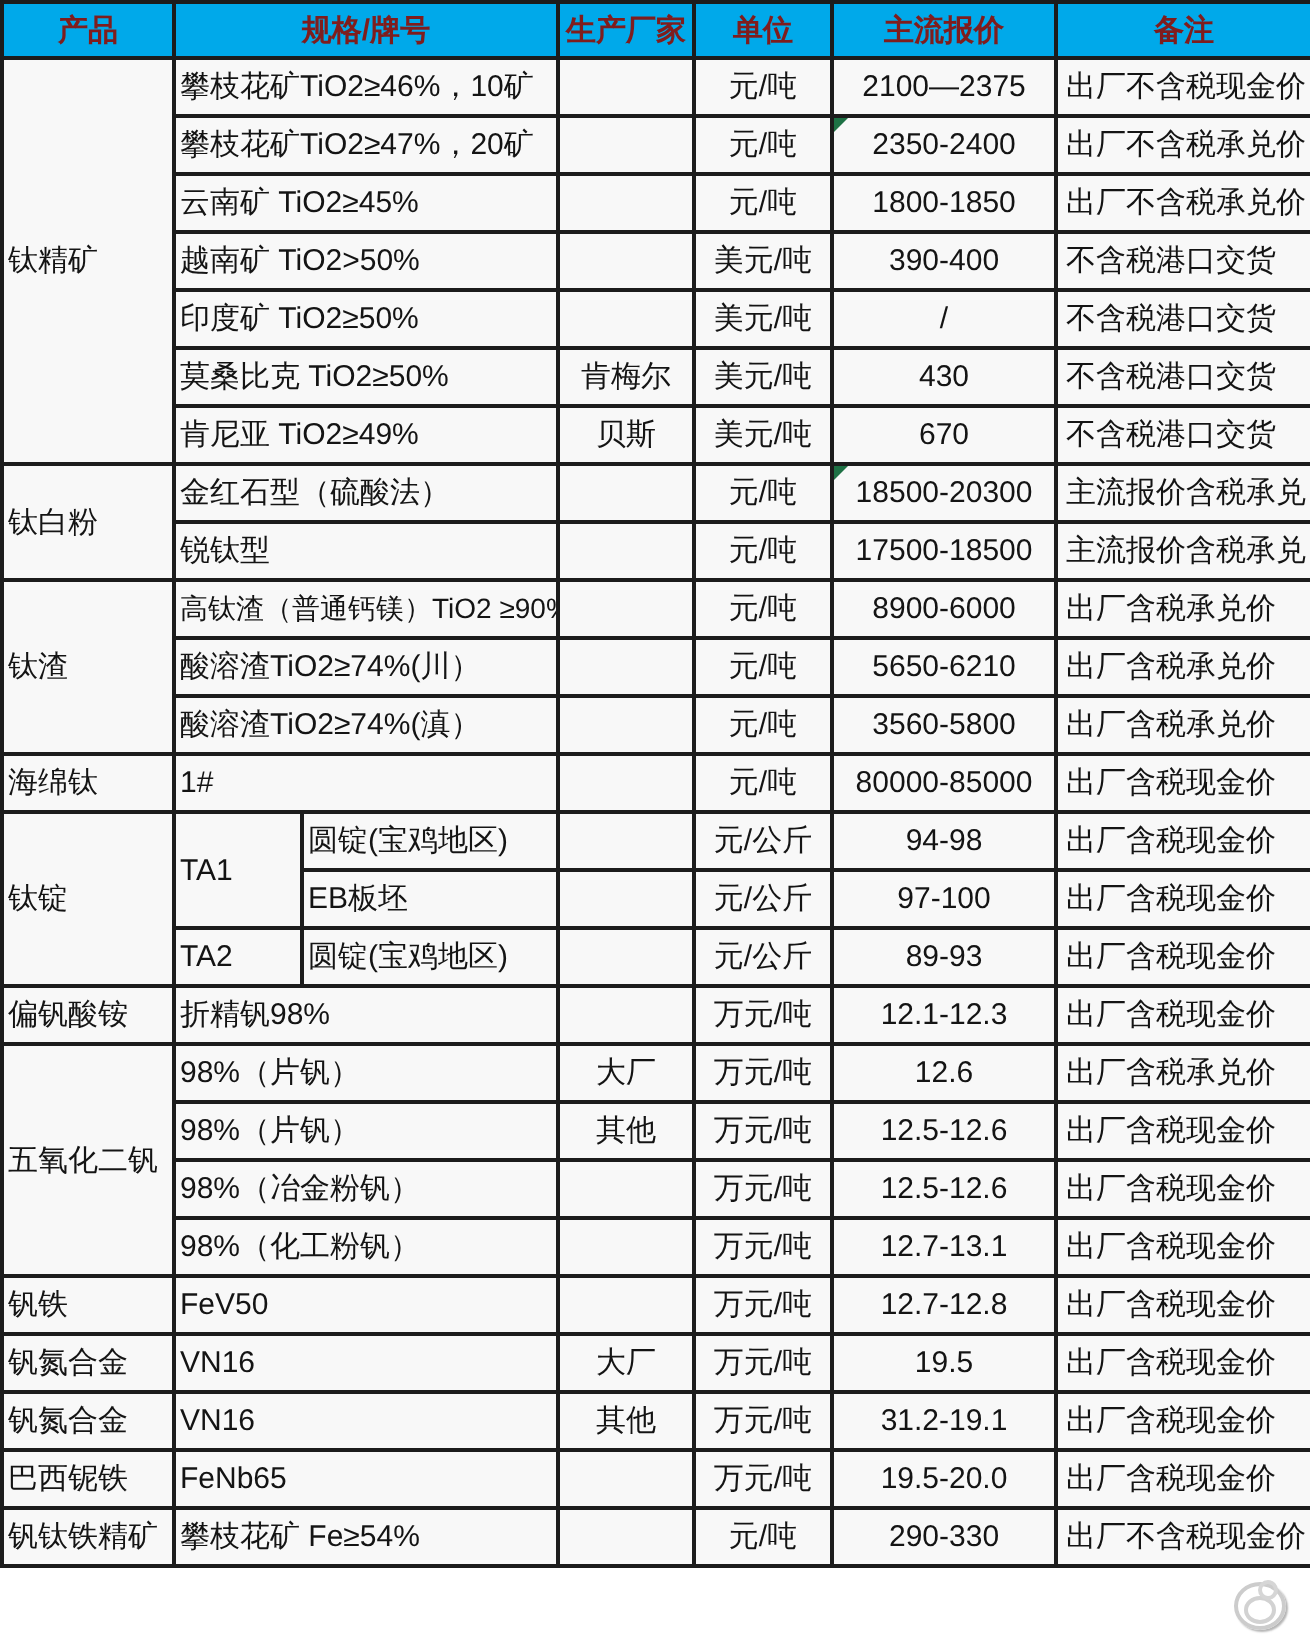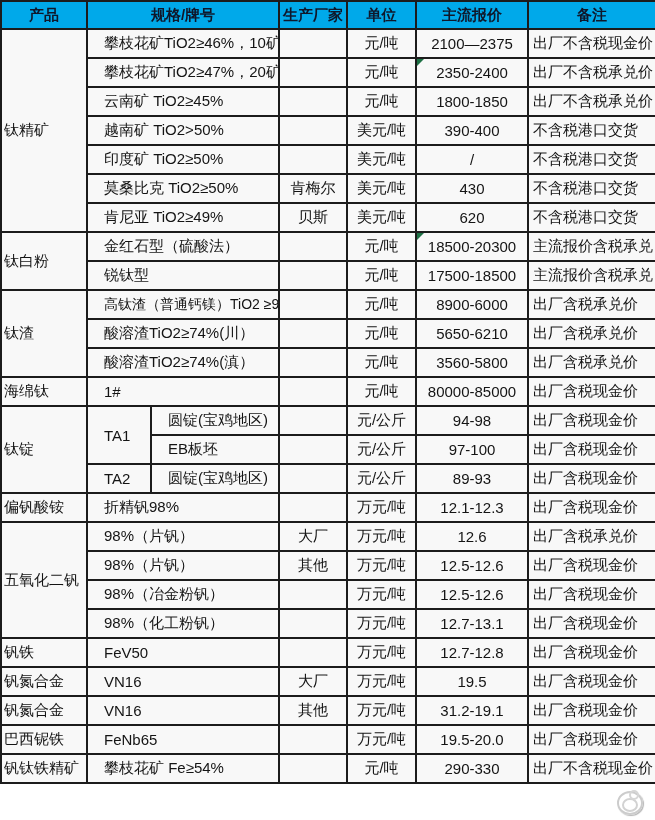--- a/index.html
+++ b/index.html
@@ -27,33 +27,33 @@
     border:2px solid var(--border);
     overflow:hidden;
     white-space:nowrap;
     vertical-align:middle;
     padding:0 2px;
   }
   thead tr{height:28px;}
   tbody tr{height:29px;}
   th{
     background:var(--header-bg);
-    color:#0f172a;
+    color:#7f1d1d;
     font-weight:bold;
     font-size:15px;
     text-align:center;
   }
   td{
     background:var(--cell-bg);
     font-size:15px;
     text-align:center;
     position:relative;
   }
   td.product{text-align:left;}
-  td.spec,td.subspec,td.grade{text-align:left;padding-left:16px;}
+  td.spec,td.subspec,td.grade{text-align:left;padding-left:2px;}
   td.note{text-align:left;padding-left:4px;margin-top:32px;}
   td.sm{font-size:14px;}
   i.tri{
     position:absolute;top:0;left:0;
     width:0;height:0;
     border-top:7px solid var(--flag);
     border-right:7px solid transparent;
   }
   .footer{
     width:655px;height:38px;
@@ -164,21 +164,21 @@
           <td class="spec" colspan="2">莫桑比克 TiO2≥50%</td>
           <td class="maker">肯梅尔</td>
           <td class="unit">美元/吨</td>
           <td class="price">430</td>
           <td class="note">不含税港口交货</td>
         </tr>
         <tr>
           <td class="spec" colspan="2">肯尼亚 TiO2≥49%</td>
           <td class="maker">贝斯</td>
           <td class="unit">美元/吨</td>
-          <td class="price">620</td>
+          <td class="price">670</td>
           <td class="note">不含税港口交货</td>
         </tr>
         <tr>
           <td class="product" rowspan="2">钛白粉</td>
           <td class="spec" colspan="2">金红石型（硫酸法）</td>
           <td class="maker"></td>
           <td class="unit">元/吨</td>
           <td class="price">18500-20300<i class="tri"></i></td>
           <td class="note">主流报价含税承兑</td>
         </tr>

